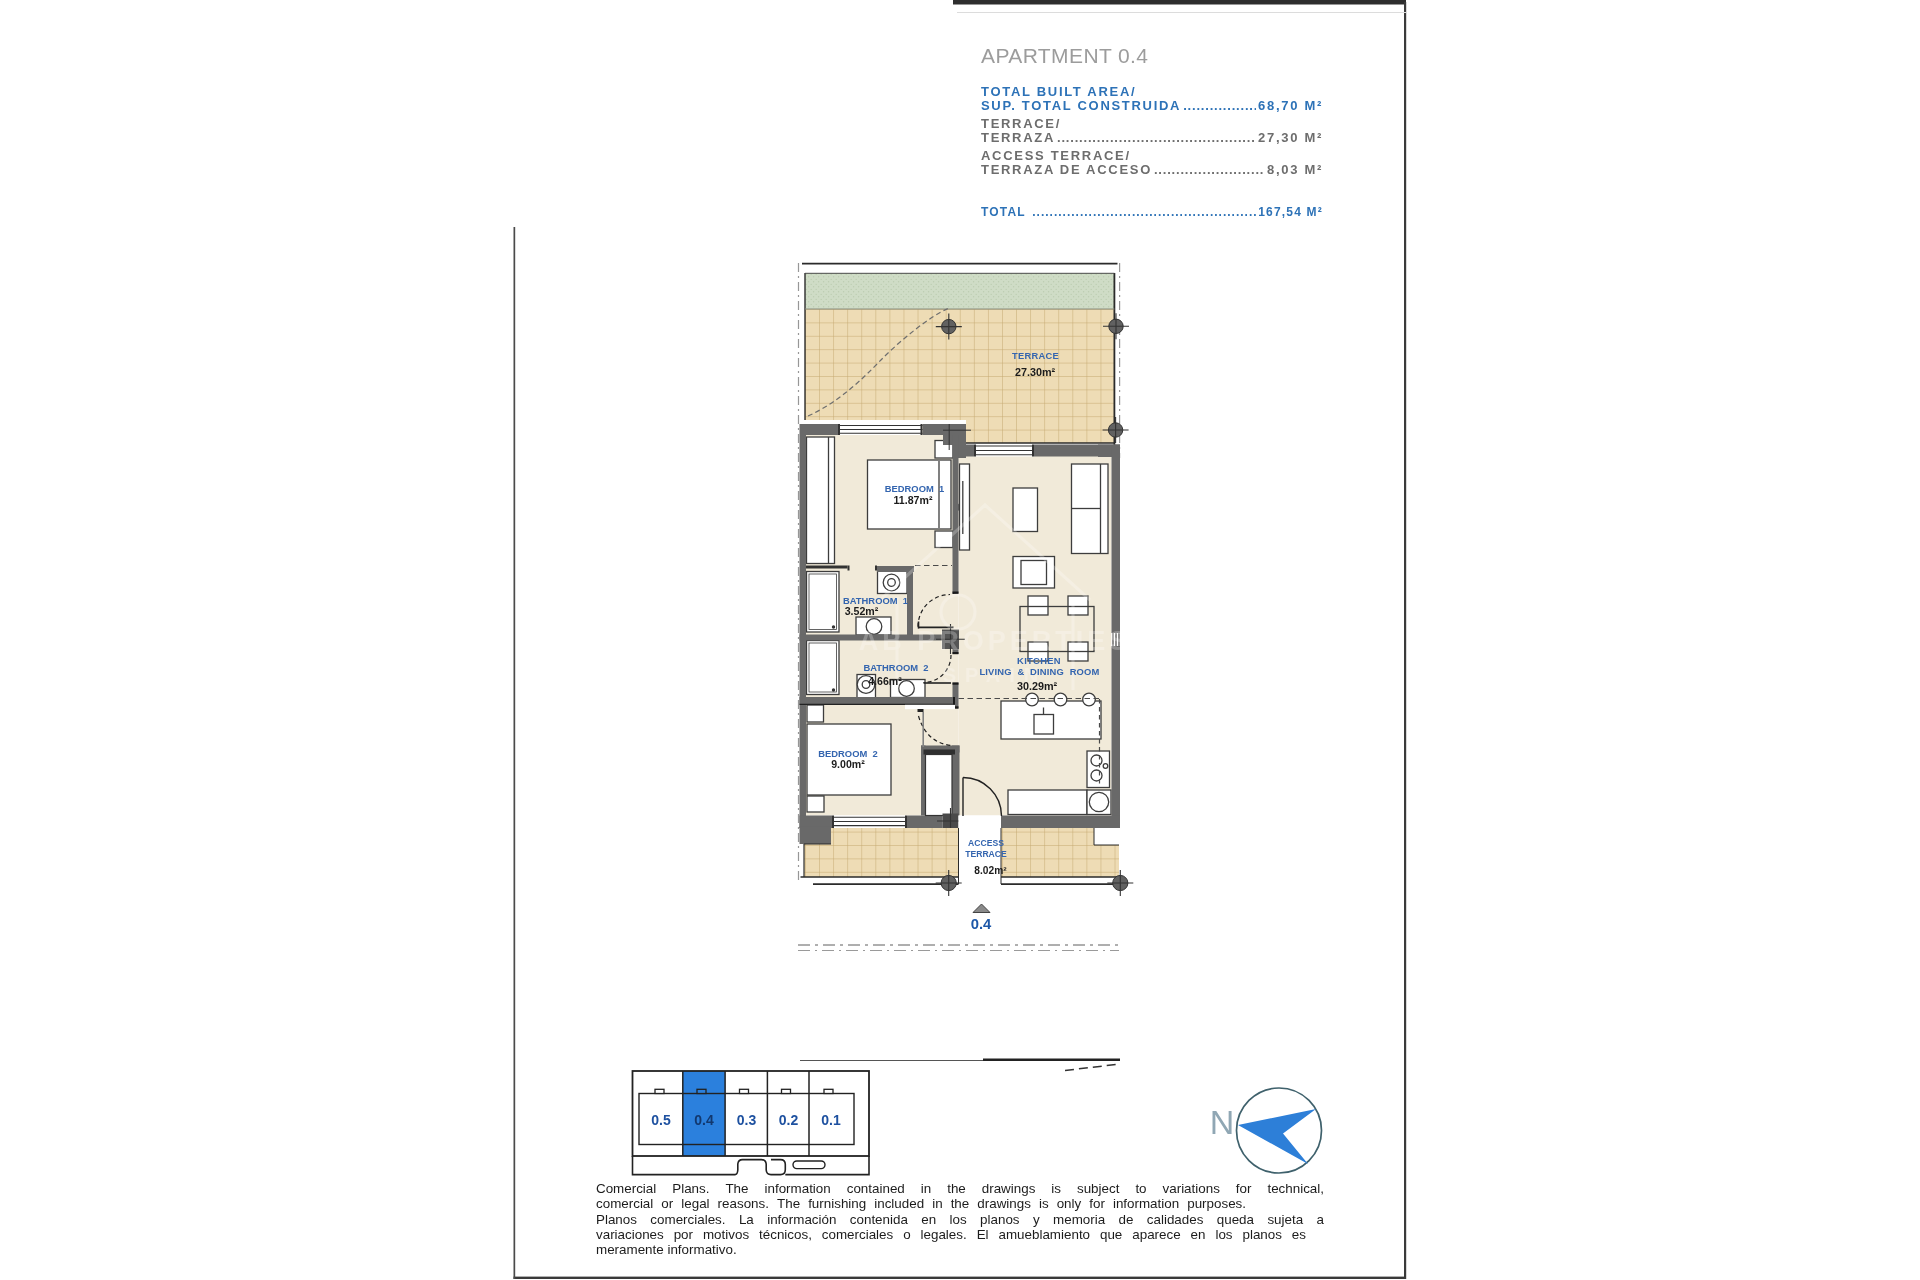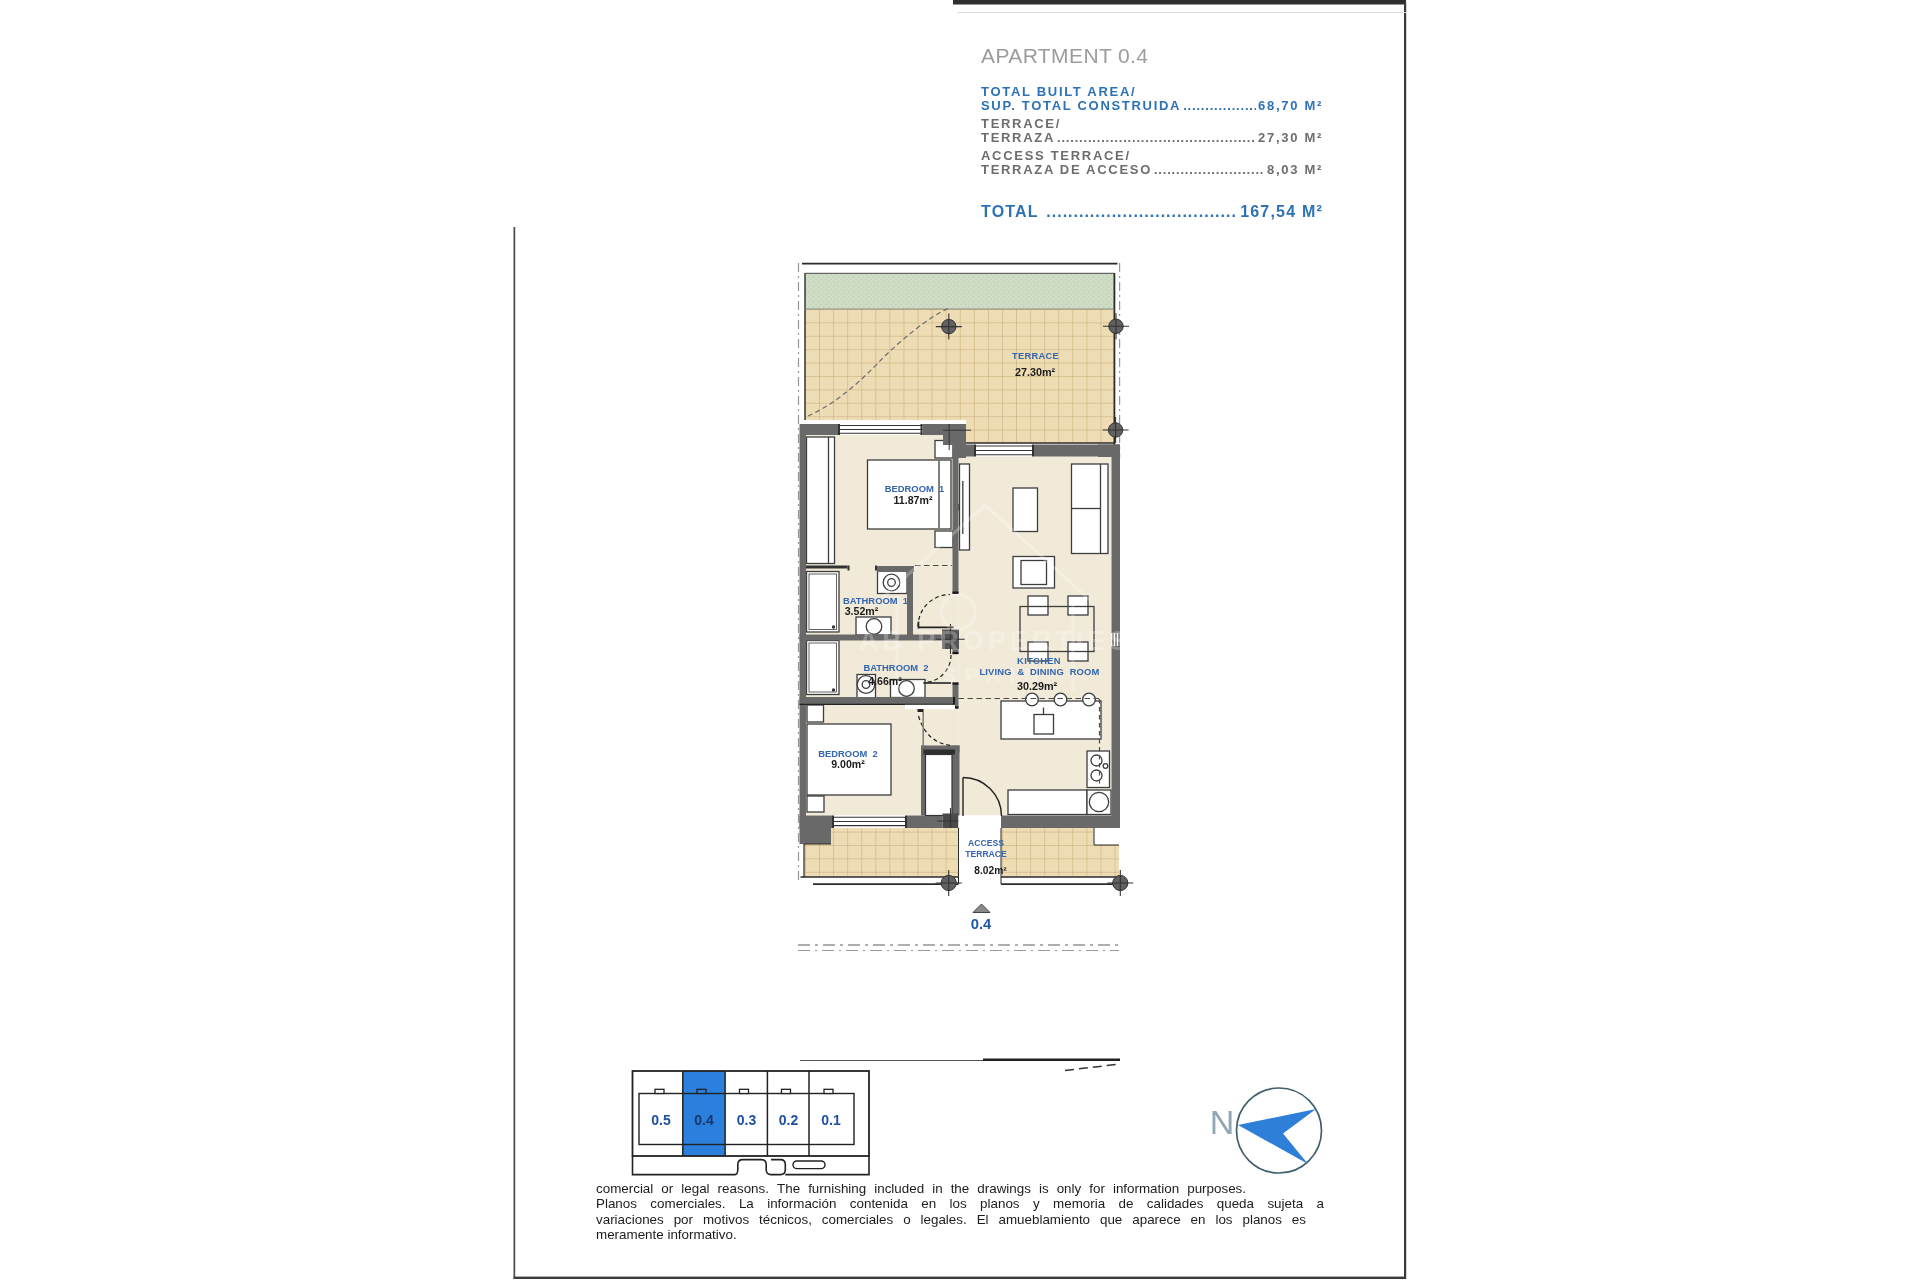--- a/index.html
+++ b/index.html
@@ -7,21 +7,21 @@
   body{font-family:"Liberation Sans", sans-serif;}
   #page{position:relative;width:1920px;height:1280px;}
   svg{position:absolute;left:0;top:0;}
   .hdr{position:absolute;left:981px;top:44px;width:342px;}
   .apt{font-size:21px;color:#9c9c9c;letter-spacing:0.4px;margin:0 0 17px 0;font-weight:400;}
   .row{display:flex;align-items:baseline;font-weight:700;font-size:13px;letter-spacing:1.7px;line-height:13.6px;}
   .blue{color:#2d72b7;}
   .gray{color:#6d6d6d;}
   .dots{flex:1;overflow:hidden;white-space:nowrap;letter-spacing:.8px;margin:0 2px;}
   .g1{margin-top:5px;}
-  .tot{margin-top:27px;font-size:16px;line-height:16px;letter-spacing:1.2px;}
+  .tot{margin-top:27px;font-size:12px;line-height:16px;letter-spacing:1.2px;}
   .tot .dots{letter-spacing:1px;}
   .disc{position:absolute;left:596px;top:1181px;width:728px;font-size:13.4px;line-height:15.35px;color:#1c1c1c;}
   .disc div{text-align:justify;text-align-last:justify;}
   .disc div.w2{width:650px;}
   .disc div.w4{width:710px;}
   .disc div.w5{text-align:center;text-align-last:left;}
 </style>
 </head>
 <body>
 <div id="page">
@@ -45,20 +45,21 @@
         <span class="dots">....................................................</span>
         <span>8,03 M²</span>
       </div>
   <div class="row blue tot">
         <span>TOTAL</span>
         <span class="dots">&nbsp;......................................................</span>
         <span>167,54 M²</span>
       </div>
 </div>
 <div class="disc">
+  <div class="w1">Comercial&nbsp;Plans.&nbsp;The&nbsp;information&nbsp;contained&nbsp;in&nbsp;the&nbsp;drawings&nbsp;is&nbsp;subject&nbsp;to&nbsp;variations&nbsp;for&nbsp;technical,</div>
   <div class="w2">comercial&nbsp;or&nbsp;legal&nbsp;reasons.&nbsp;The&nbsp;furnishing&nbsp;included&nbsp;in&nbsp;the&nbsp;drawings&nbsp;is&nbsp;only&nbsp;for&nbsp;information&nbsp;purposes.</div>
   <div class="w3">Planos&nbsp;comerciales.&nbsp;La&nbsp;información&nbsp;contenida&nbsp;en&nbsp;los&nbsp;planos&nbsp;y&nbsp;memoria&nbsp;de&nbsp;calidades&nbsp;queda&nbsp;sujeta&nbsp;a</div>
   <div class="w4">variaciones&nbsp;por&nbsp;motivos&nbsp;técnicos,&nbsp;comerciales&nbsp;o&nbsp;legales.&nbsp;El&nbsp;amueblamiento&nbsp;que&nbsp;aparece&nbsp;en&nbsp;los&nbsp;planos&nbsp;es</div>
   <div class="w5">meramente&nbsp;informativo.</div>
 </div>
 <svg width="1920" height="1280" viewBox="0 0 1920 1280">
 <defs>
   <pattern id="tiles" x="805" y="309" width="14.07" height="13.4" patternUnits="userSpaceOnUse">
     <rect width="14.07" height="13.4" fill="#eedcb5"></rect>
     <path d="M14.07 0H0V13.4" stroke="#c4a76e" stroke-width="0.95" fill="none"></path>

